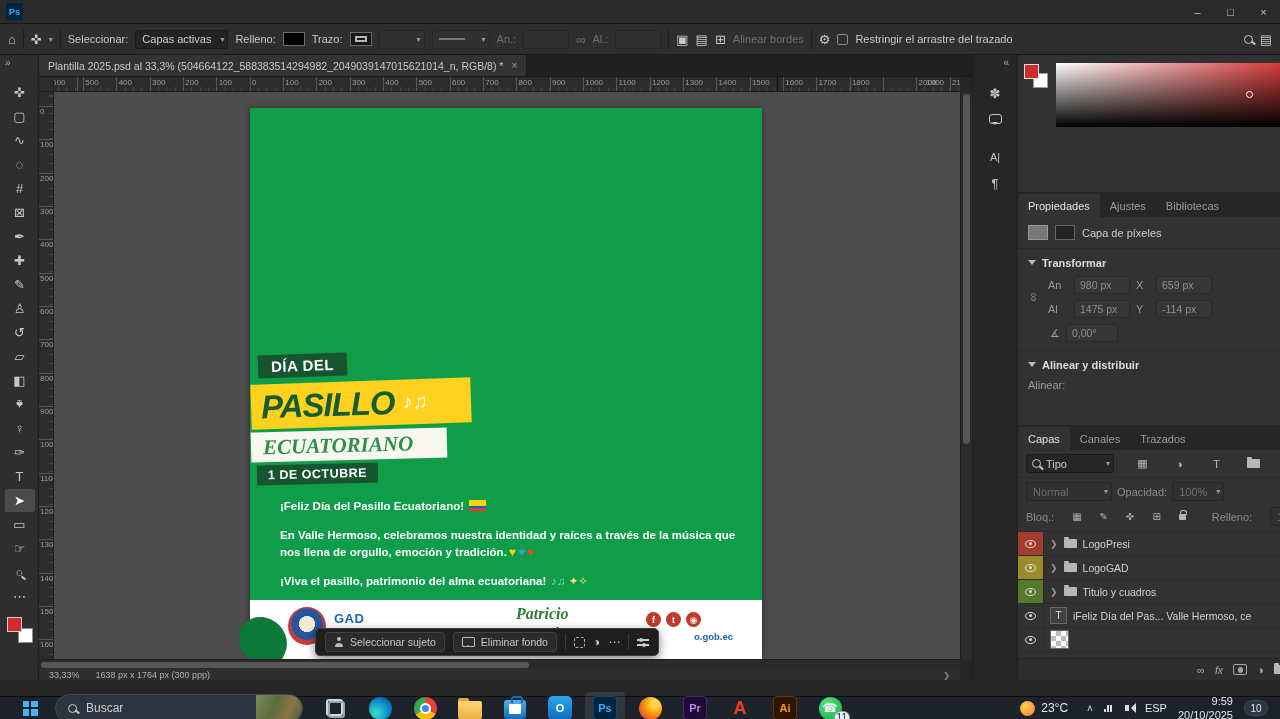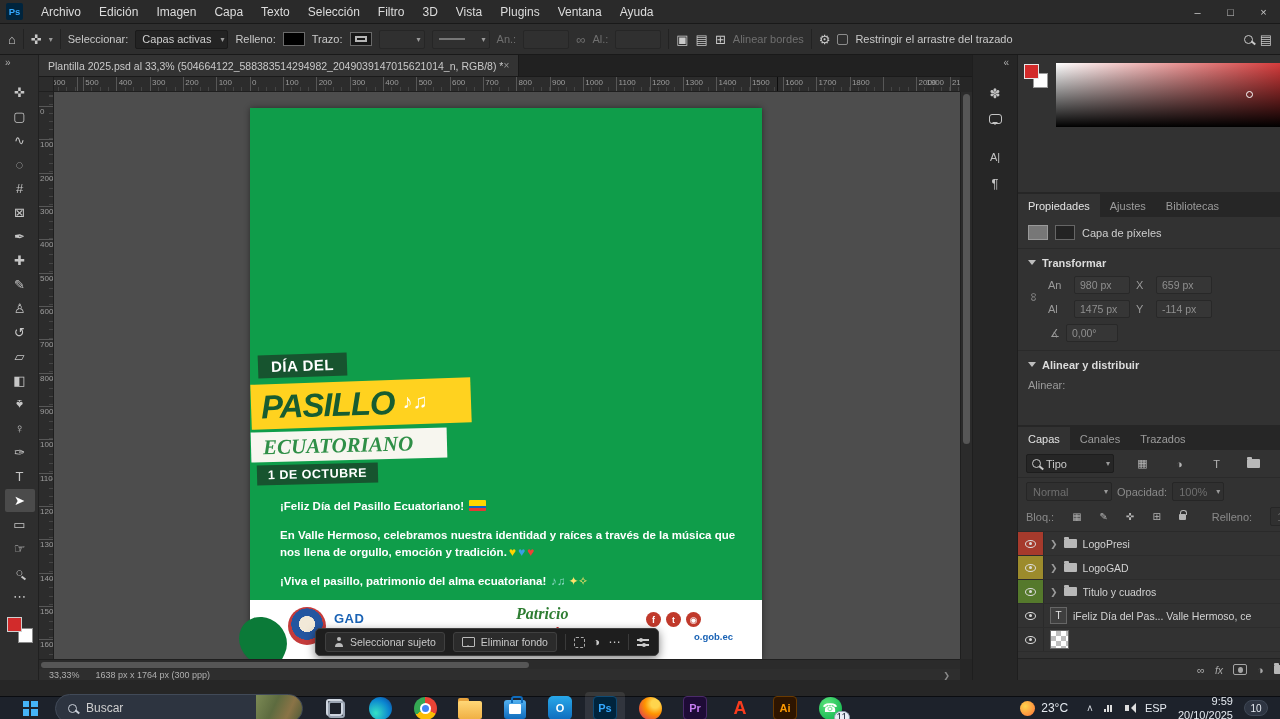--- a/index.html
+++ b/index.html
@@ -44,21 +44,21 @@
 .tg{display:inline-block;line-height:1}
 .tool[data-name="zoom-tool"] .tg{position:relative}
 .tool[data-name="zoom-tool"] .tg::after{content:"";position:absolute;width:5px;height:2px;background:#c6c6c6;right:-3px;bottom:0;transform:rotate(40deg)}
 .fgbg{position:relative;width:26px;height:26px;margin-top:8px}
 .fg{position:absolute;left:0;top:0;width:15px;height:15px;background:#d22b2b;border:1px solid #cfcfcf;z-index:2}
 .bgc{position:absolute;right:0;bottom:0;width:15px;height:15px;background:#fff;border:1px solid #8a8a8a}
 
 
 .docwin{position:absolute;top:55px;left:39px;right:308px;bottom:39px;background:#262626}
 .tabbar{position:absolute;top:0;left:0;right:0;height:22px;background:#212121;display:flex;border-bottom:1px solid #1a1a1a}
-.doctab{background:#333;border-right:1px solid #191919;display:flex;align-items:center;padding:0 9px;font-size:10.5px;color:#c9c9c9;max-width:540px}
+.doctab{background:#333;border-right:1px solid #191919;display:flex;align-items:center;gap:8px;padding:0 9px;font-size:10.5px;color:#c9c9c9;max-width:540px}
 .doctab .ttl{overflow:hidden;text-overflow:ellipsis;white-space:nowrap}
 .tclose{color:#9a9a9a;font-size:10px}
 .rcorner{position:absolute;top:22px;left:0;width:15px;height:15px;background:#2c2c2c;border-right:1px solid #1f1f1f;border-bottom:1px solid #1f1f1f}
 .hruler{position:absolute;top:22px;left:15px;right:12px;height:15px;background:#2c2c2c;border-bottom:1px solid #1f1f1f;overflow:hidden;
  background-image:repeating-linear-gradient(90deg,#575757 0 1px,transparent 1px 33.33px),repeating-linear-gradient(90deg,#454545 0 1px,transparent 1px 8.33px);
  background-size:100% 15px,100% 5px;background-position:29px 0,4px 10px;background-repeat:repeat-x}
 .rlabel{position:absolute;top:1px;font-size:8px;color:#9c9c9c}
 .ruler-marker{position:absolute;top:0;width:1px;height:15px;background:#0c0c0c;left:723px}
 .vruler{position:absolute;top:37px;left:0;width:15px;bottom:21px;background:#2c2c2c;border-right:1px solid #1f1f1f;overflow:hidden;
  background-image:repeating-linear-gradient(180deg,#575757 0 1px,transparent 1px 33.33px),repeating-linear-gradient(180deg,#454545 0 1px,transparent 1px 8.33px);
@@ -231,34 +231,20 @@
 .clock{display:flex;flex-direction:column;align-items:flex-end;font-size:11px;line-height:1.3}
 .notif{background:#2e3542;border:1px solid #3f4856;border-radius:8px;min-width:24px;height:16px;display:flex;align-items:center;justify-content:center;font-size:10px;color:#e4e9ef;padding:0 5px}
 </style>
 </head>
 <body>
 
 <div id="app" data-name="photoshop-window">
 
   <div class="menubar" data-name="menu-bar">
     <div class="ps-logo" data-name="photoshop-logo-icon">Ps</div>
-    <div class="menu-items" data-name="menu-items">
-        <div class="menu-item" data-name="menu-item-archivo">Archivo</div>
-        <div class="menu-item" data-name="menu-item-edición">Edición</div>
-        <div class="menu-item" data-name="menu-item-imagen">Imagen</div>
-        <div class="menu-item" data-name="menu-item-capa">Capa</div>
-        <div class="menu-item" data-name="menu-item-texto">Texto</div>
-        <div class="menu-item" data-name="menu-item-selección">Selección</div>
-        <div class="menu-item" data-name="menu-item-filtro">Filtro</div>
-        <div class="menu-item" data-name="menu-item-3d">3D</div>
-        <div class="menu-item" data-name="menu-item-vista">Vista</div>
-        <div class="menu-item" data-name="menu-item-plugins">Plugins</div>
-        <div class="menu-item" data-name="menu-item-ventana">Ventana</div>
-        <div class="menu-item" data-name="menu-item-ayuda">Ayuda</div>
-      </div>
     <div class="win-controls" data-name="window-controls">
       <div class="win-btn" data-name="minimize-button">–</div>
       <div class="win-btn" data-name="restore-button">□</div>
       <div class="win-btn" data-name="close-button">×</div>
     </div>
   </div>
 
   <div class="optionsbar" data-name="options-bar">
     <span class="ob-icon" data-name="home-icon">⌂</span>
     <span class="sep" data-name="separator"></span>

